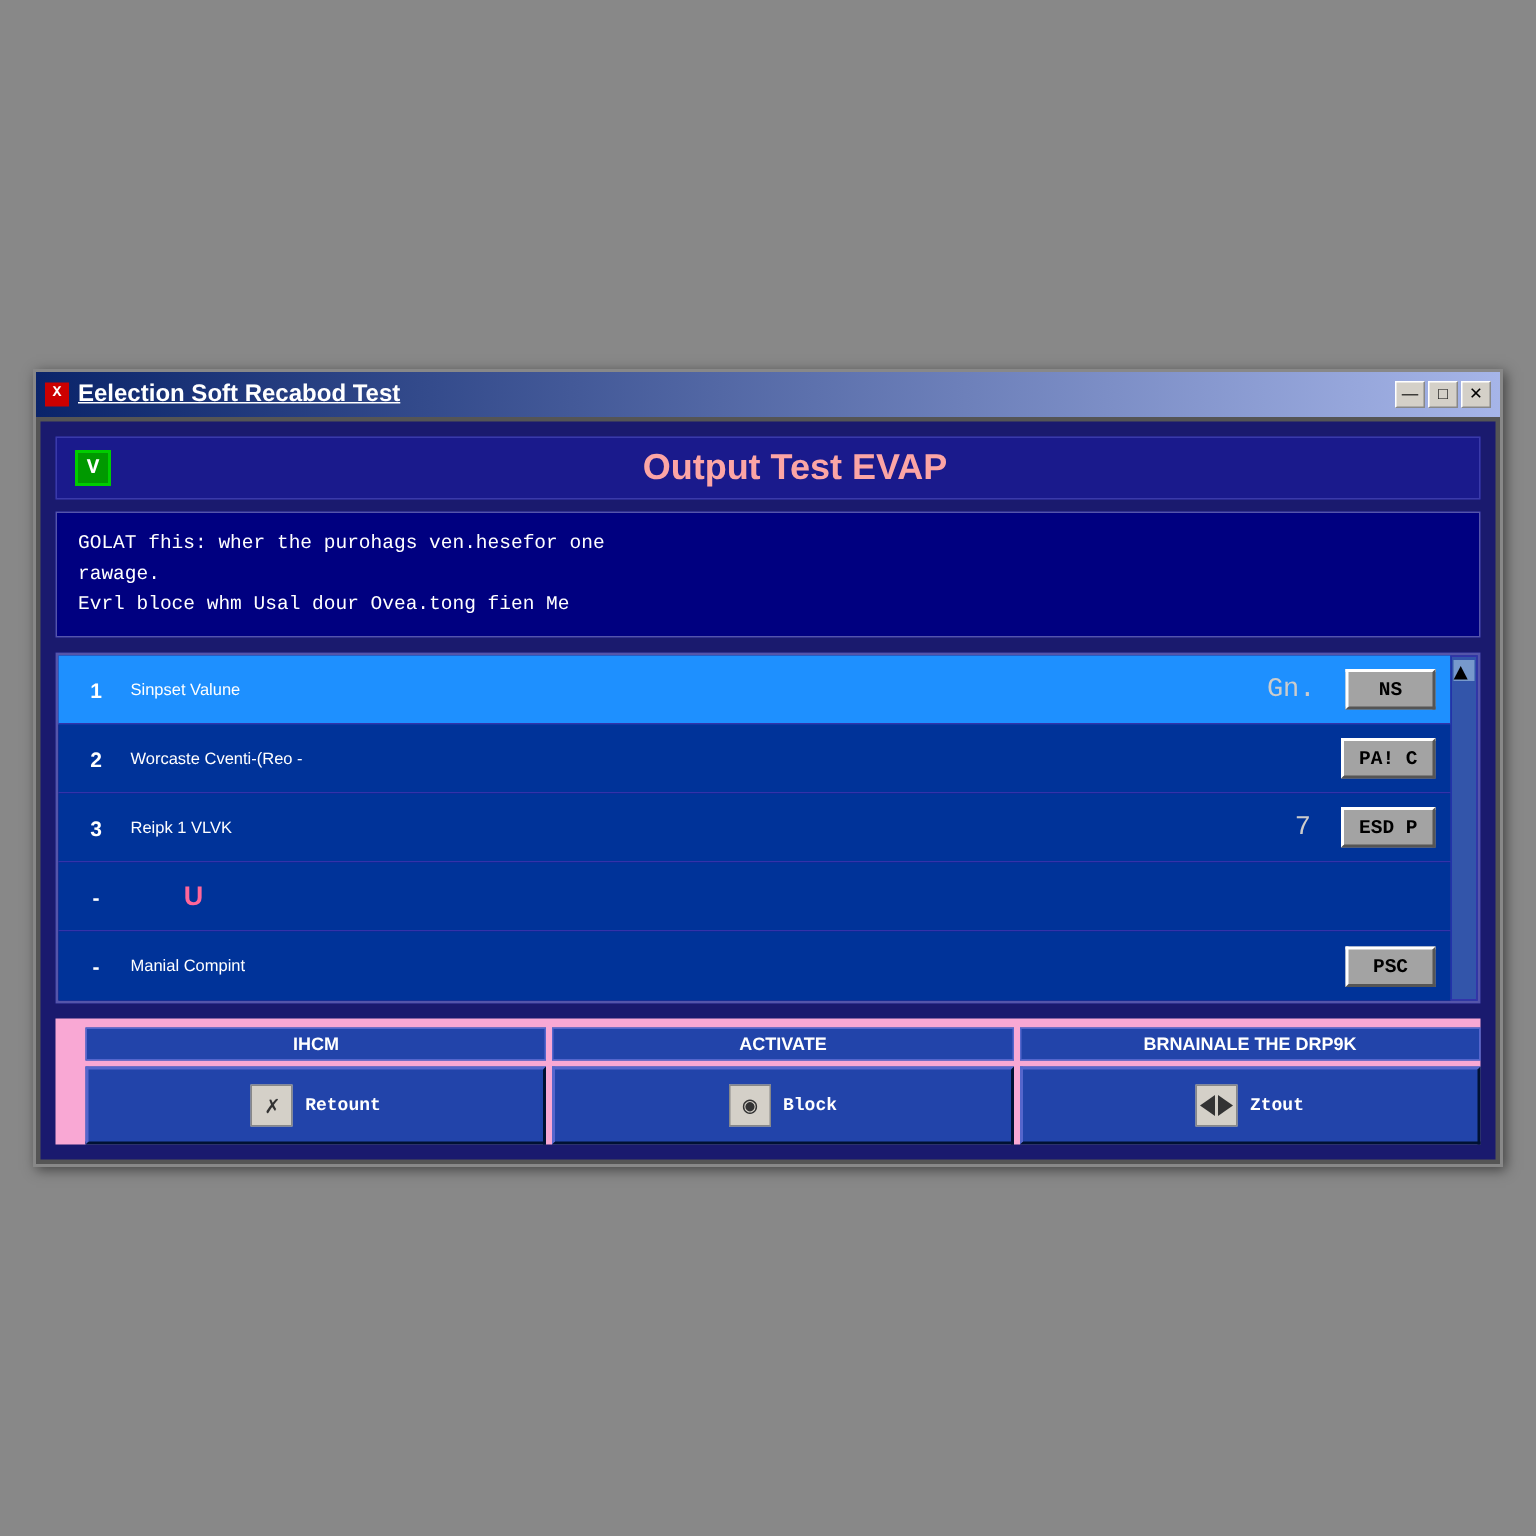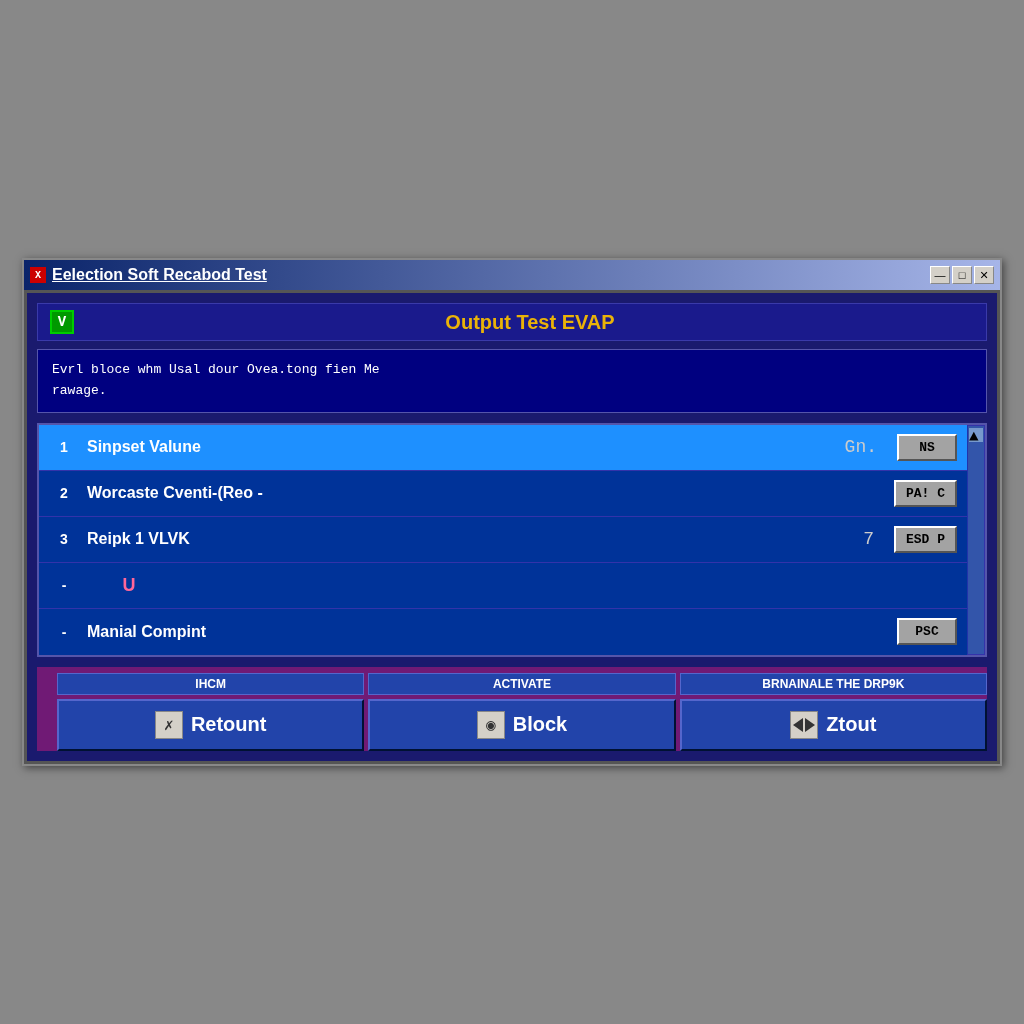--- a/index.html
+++ b/index.html
@@ -98,22 +98,22 @@
       align-items: center;
       justify-content: center;
       color: white;
       font-weight: bold;
       font-size: 14px;
       margin-right: 12px;
       border: 2px solid #00cc00;
     }
 
     .header-title {
-      color: #eab308;
-      font-size: 20px;
+      color: #fca5a5;
+      font-size: 24px;
       font-weight: bold;
       font-family: Arial, sans-serif;
       flex: 1;
       text-align: center;
     }
 
     .description-box {
       background: #000080;
       color: white;
       font-size: 13px;
@@ -155,22 +155,22 @@
       color: white;
       font-size: 14px;
       font-weight: bold;
       text-align: center;
       font-family: Arial, sans-serif;
     }
 
     .row-label {
       flex: 1;
       color: white;
-      font-size: 16px;
-      font-weight: bold;
+      font-size: 11px;
+      font-weight: normal;
       font-family: Arial, sans-serif;
       padding-left: 8px;
     }
 
     .row-sub {
       color: #cccccc;
       font-size: 18px;
       margin-right: 20px;
     }
 
@@ -199,21 +199,21 @@
     .scrollbar {
       width: 16px;
       background: #555599;
       border: 1px solid #3333aa;
       display: flex;
       flex-direction: column;
       align-items: center;
     }
 
     .bottom-section {
-      background: #701a75;
+      background: #f9a8d4;
       padding-top: 6px;
       padding-left: 20px;
     }
 
     .bottom-labels {
       display: flex;
       gap: 4px;
       margin-bottom: 4px;
     }
 
@@ -254,23 +254,23 @@
       background: #d4d0c8;
       border: 1px solid #888;
       display: flex;
       align-items: center;
       justify-content: center;
       font-size: 14px;
     }
 
     .btn-label {
       color: white;
-      font-size: 20px;
-      font-weight: bold;
-      font-family: Liberation Sans, sans-serif;
+      font-size: 12px;
+      font-weight: bold;
+      font-family: Liberation Mono, monospace;
       text-align: center;
     }
 
     .nav-icon {
       display: flex;
       gap: 2px;
     }
 
     .nav-arrow-left {
       width: 0; height: 0;
@@ -316,22 +316,23 @@
   <div class="window-body">
 
     <div class="header-bar">
       <div class="header-icon">
         <span>V</span>
       </div>
       <span class="header-title">Output Test EVAP</span>
     </div>
 
     <div class="description-box">
+      <div>GOLAT fhis: wher the purohags ven.hesefor one</div>
+      <div>rawage.</div>
       <div>Evrl bloce whm Usal dour Ovea.tong fien Me</div>
-      <div>rawage.</div>
     </div>
 
     <div class="table-container">
       <div class="table-inner">
         <div class="table-rows">
 
           <div class="table-row selected">
             <span class="row-num">1</span>
             <span class="row-label">Sinpset Valune</span>
             <span class="row-sub">Gn.</span>

